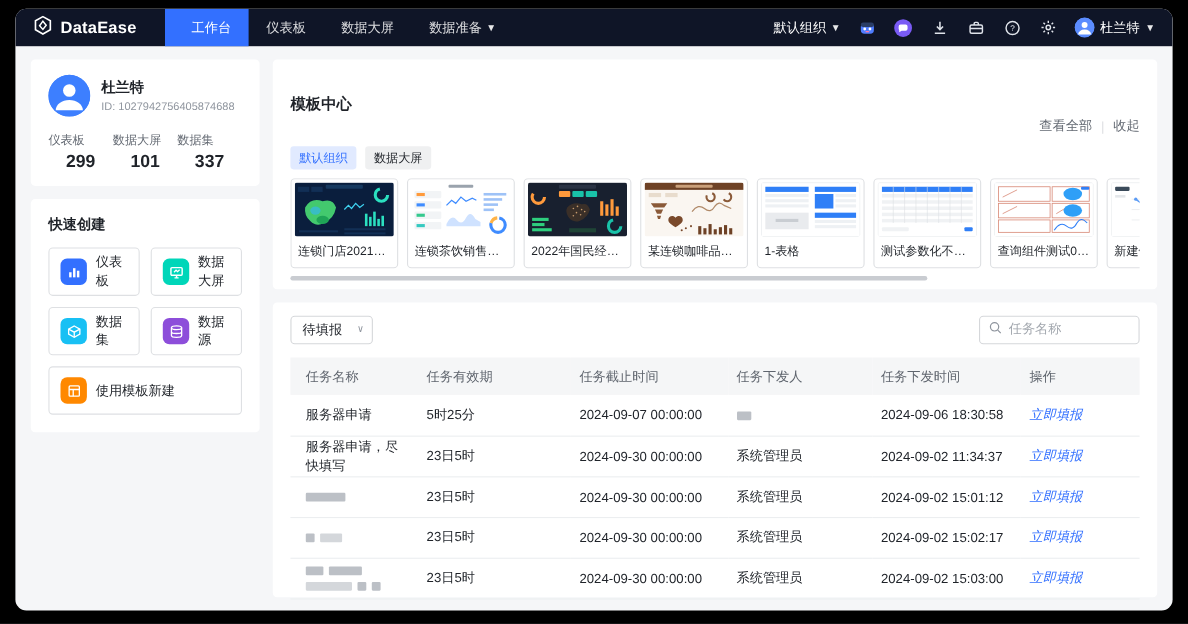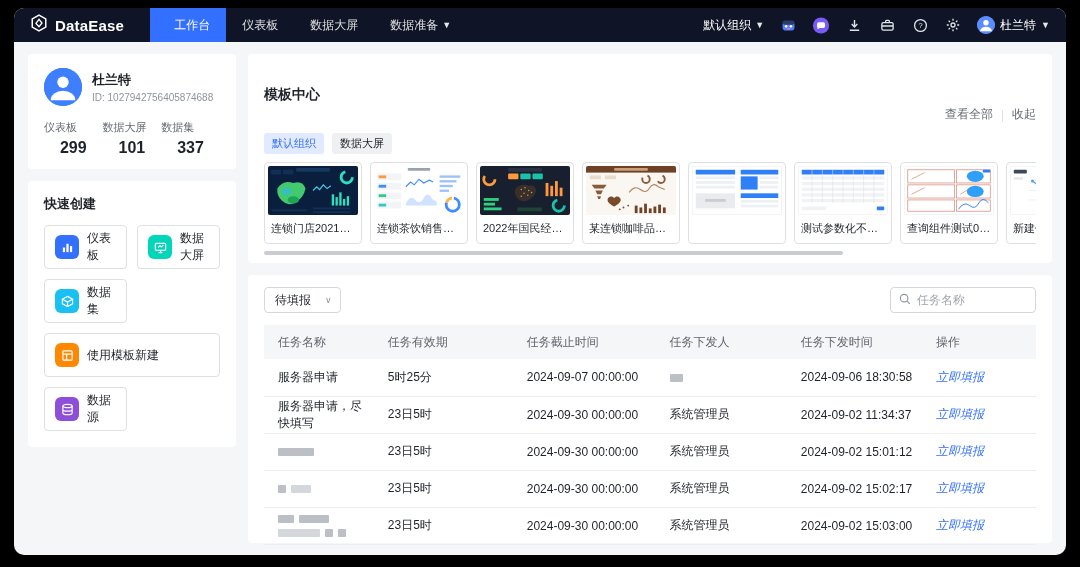--- a/index.html
+++ b/index.html
@@ -62,21 +62,21 @@
   .thumb svg { width:100%; height:100%; display:block; border-radius:2px; }
   .tpl-name { font-size:11px; color:#1f2329; padding:6px 6px 7px; white-space:nowrap; overflow:hidden; text-overflow:ellipsis; }
   .hscroll { height:4px; margin-top:7px; border-radius:2px; background:transparent; }
   .hscroll .thumb-bar { width:75%; height:4px; border-radius:2px; background:#c9ccd1; }
 
   
   .work { flex:1; padding:0 16px 12px; display:flex; flex-direction:column; min-height:0; }
   .tabs { display:flex; gap:26px; border-bottom:1px solid #e7e9eb; flex:none; }
   .tab { font-size:13px; font-weight:bold; color:#1f2329; padding:12px 2px 10px; cursor:pointer; border-bottom:2px solid transparent; }
   .tab.active { color:#3370ff; border-bottom-color:#3370ff; }
-  .ctrl { display:flex; align-items:center; margin:12px 0; flex:none; }
+  .ctrl { display:flex; align-items:center; margin:12px 0; flex:none;font-family:Liberation Mono, monospace; }
   .select { display:flex; align-items:center; gap:14px; border:1px solid #d5d7da; border-radius:4px; height:26px; padding:0 8px 0 10px; font-size:12px; color:#1f2329; cursor:pointer; background:#fff; }
   .select .caret2 { font-size:9px; color:#8f959e; }
   .search { margin-left:auto; display:flex; align-items:center; gap:6px; border:1px solid #d5d7da; border-radius:4px; height:26px; width:146px; padding:0 8px; background:#fff; }
   .search input { border:none; outline:none; width:100%; font-size:12px; color:#1f2329; font-family:inherit; }
   .search input::placeholder { color:#a2a7ae; }
 
   table.grid { width:100%; border-collapse:collapse; }
   .grid th { background:#f5f6f7; font-size:12px; font-weight:normal; color:#5f656e; text-align:left; height:34px; padding:0 8px; }
   .grid td { font-size:12px; color:#1f2329; height:37px; padding:0 8px; border-bottom:1px solid #eceef0; }
   .grid th:first-child, .grid td:first-child { padding-left:14px; }
@@ -233,37 +233,37 @@
           </div>
           <div class="q-btn">
             <span class="q-ico" style="background:#18c0f4">
               <svg width="13" height="13" viewBox="0 0 14 14">
                   <path d="M7 1.5 L12.5 4.5 V9.5 L7 12.5 L1.5 9.5 V4.5 Z" fill="none" stroke="#fff" stroke-width="1.3"></path>
                   <path d="M1.5 4.5 L7 7.5 L12.5 4.5 M7 7.5 V12.5" stroke="#fff" stroke-width="1.3" fill="none"></path>
                 </svg>
             </span>
             <span class="q-label">数据集</span>
           </div>
+          <div class="q-btn">
+            <span class="q-ico" style="background:#8d4eda">
+              <svg width="13" height="13" viewBox="0 0 14 14">
+                  <ellipse cx="7" cy="3.2" rx="5" ry="1.8" fill="none" stroke="#fff" stroke-width="1.3"></ellipse>
+                  <path d="M2 3.2 V10.8 c0 1 2.2 1.8 5 1.8 s5-.8 5-1.8 V3.2 M2 7 c0 1 2.2 1.8 5 1.8 s5-.8 5-1.8" stroke="#fff" stroke-width="1.3" fill="none"></path>
+                </svg>
+            </span>
+            <span class="q-label">数据源</span>
+          </div>
           <div class="q-btn wide">
             <span class="q-ico" style="background:#ff8800">
               <svg width="13" height="13" viewBox="0 0 14 14">
                   <rect x="2" y="2" width="10" height="10" rx="1" fill="none" stroke="#fff" stroke-width="1.3"></rect>
                   <path d="M2 5.5 h10 M6 5.5 V12" stroke="#fff" stroke-width="1.3"></path>
                 </svg>
             </span>
             <span class="q-label">使用模板新建</span>
-          </div>
-          <div class="q-btn">
-            <span class="q-ico" style="background:#8d4eda">
-              <svg width="13" height="13" viewBox="0 0 14 14">
-                  <ellipse cx="7" cy="3.2" rx="5" ry="1.8" fill="none" stroke="#fff" stroke-width="1.3"></ellipse>
-                  <path d="M2 3.2 V10.8 c0 1 2.2 1.8 5 1.8 s5-.8 5-1.8 V3.2 M2 7 c0 1 2.2 1.8 5 1.8 s5-.8 5-1.8" stroke="#fff" stroke-width="1.3" fill="none"></path>
-                </svg>
-            </span>
-            <span class="q-label">数据源</span>
           </div>
         </div>
       </div>
     </div>
 
     <div class="main">
 
       <div class="card tpl">
         <div class="tpl-head">
           <div class="tpl-title">模板中心</div>
@@ -415,20 +415,21 @@
                   </g>
                   <rect x="4" y="29" width="42" height="16" fill="#e9ebee"></rect>
                   <rect x="14" y="35" width="22" height="3" fill="#c9cdd2"></rect>
                   <rect x="52" y="29" width="40" height="5" fill="#2f7ff7"></rect>
                   <g fill="#eef1f4">
                     <rect x="52" y="36" width="40" height="3"></rect>
                     <rect x="52" y="41" width="40" height="3"></rect>
                   </g>
                 </svg>
             </div>
+            <div class="tpl-name">1-表格</div>
           </div>
 
           <div class="tpl-card">
             <div class="thumb">
               <svg viewBox="0 0 96 52" preserveAspectRatio="none">
                   <rect width="96" height="52" fill="#fff" stroke="#e4e7ea"></rect>
                   <rect x="4" y="4" width="88" height="5" fill="#2f7ff7"></rect>
                   <g fill="#f0f2f4">
                     <rect x="4" y="11" width="88" height="3.4"></rect>
                     <rect x="4" y="17" width="88" height="3.4"></rect>

